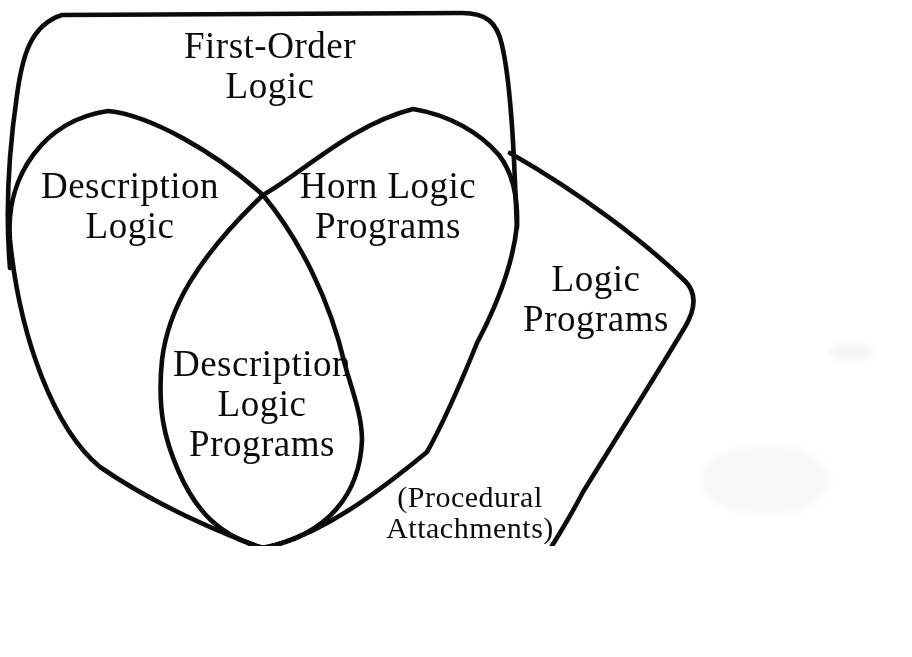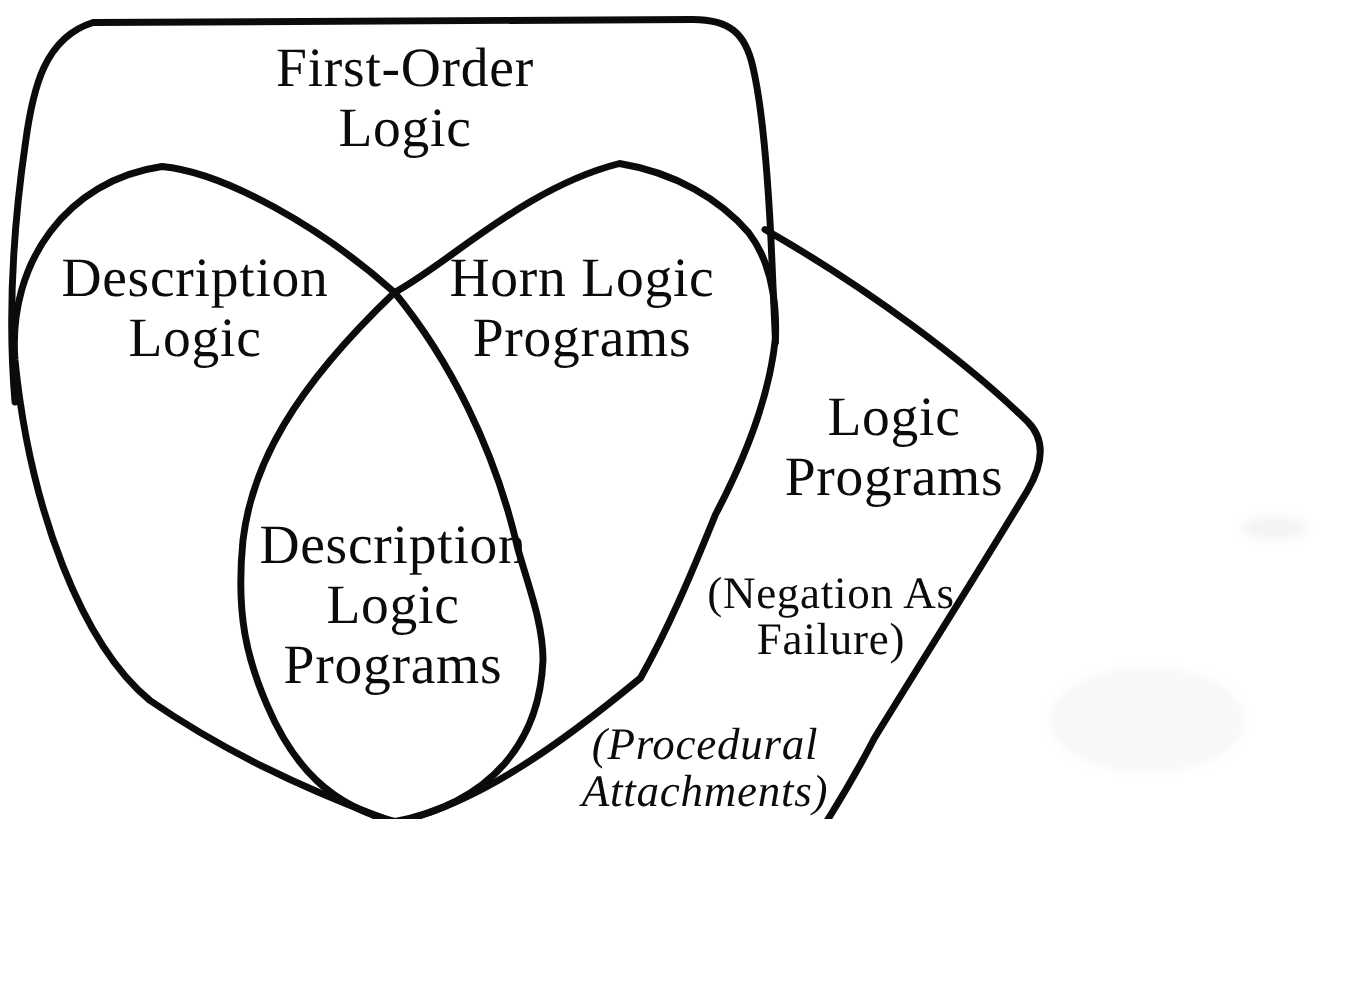--- a/index.html
+++ b/index.html
@@ -114,19 +114,17 @@
   <div class="label label-main" style="left:388px; top:166px;">Horn Logic
 Programs</div>
 
   <div class="label label-main" style="left:262px; top:344px;">Description
 Logic
 Programs</div>
 
   <div class="label label-main" style="left:596px; top:259px;">Logic
 Programs</div>
 
-  <div class="label label-note" style="left:554px; top:380px;">(Negation As
-Failure)</div>
 
-  <div class="label label-note" style="left:470px; top:481px;font-style:italic;">(Procedural
+  <div class="label label-note" style="left:470px; top:481px;">(Procedural
 Attachments)</div>
 
 </div>
 
 </body></html>

